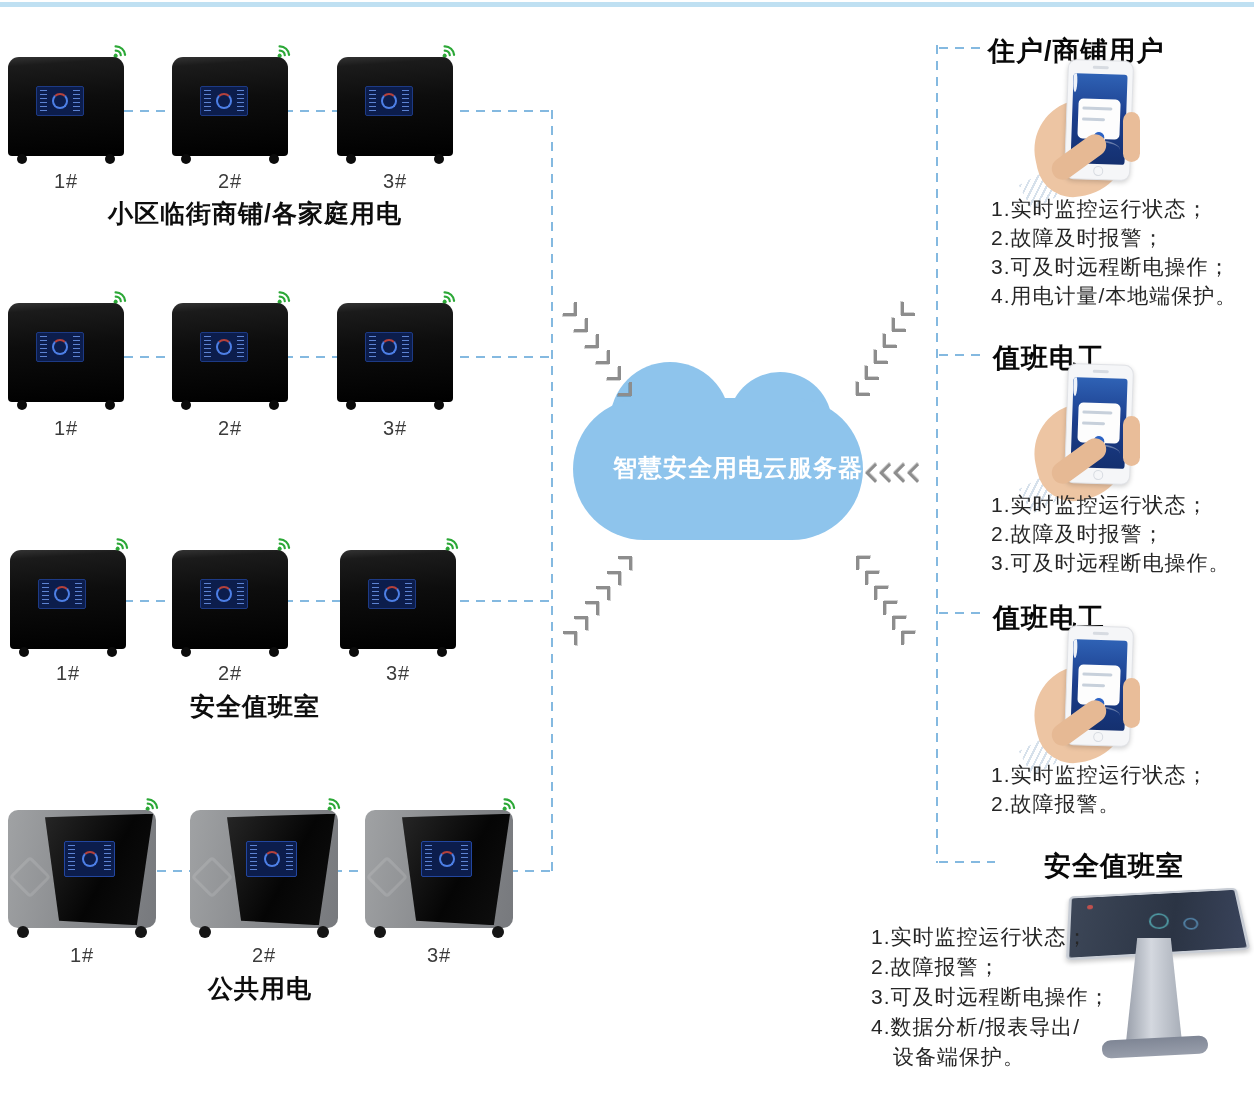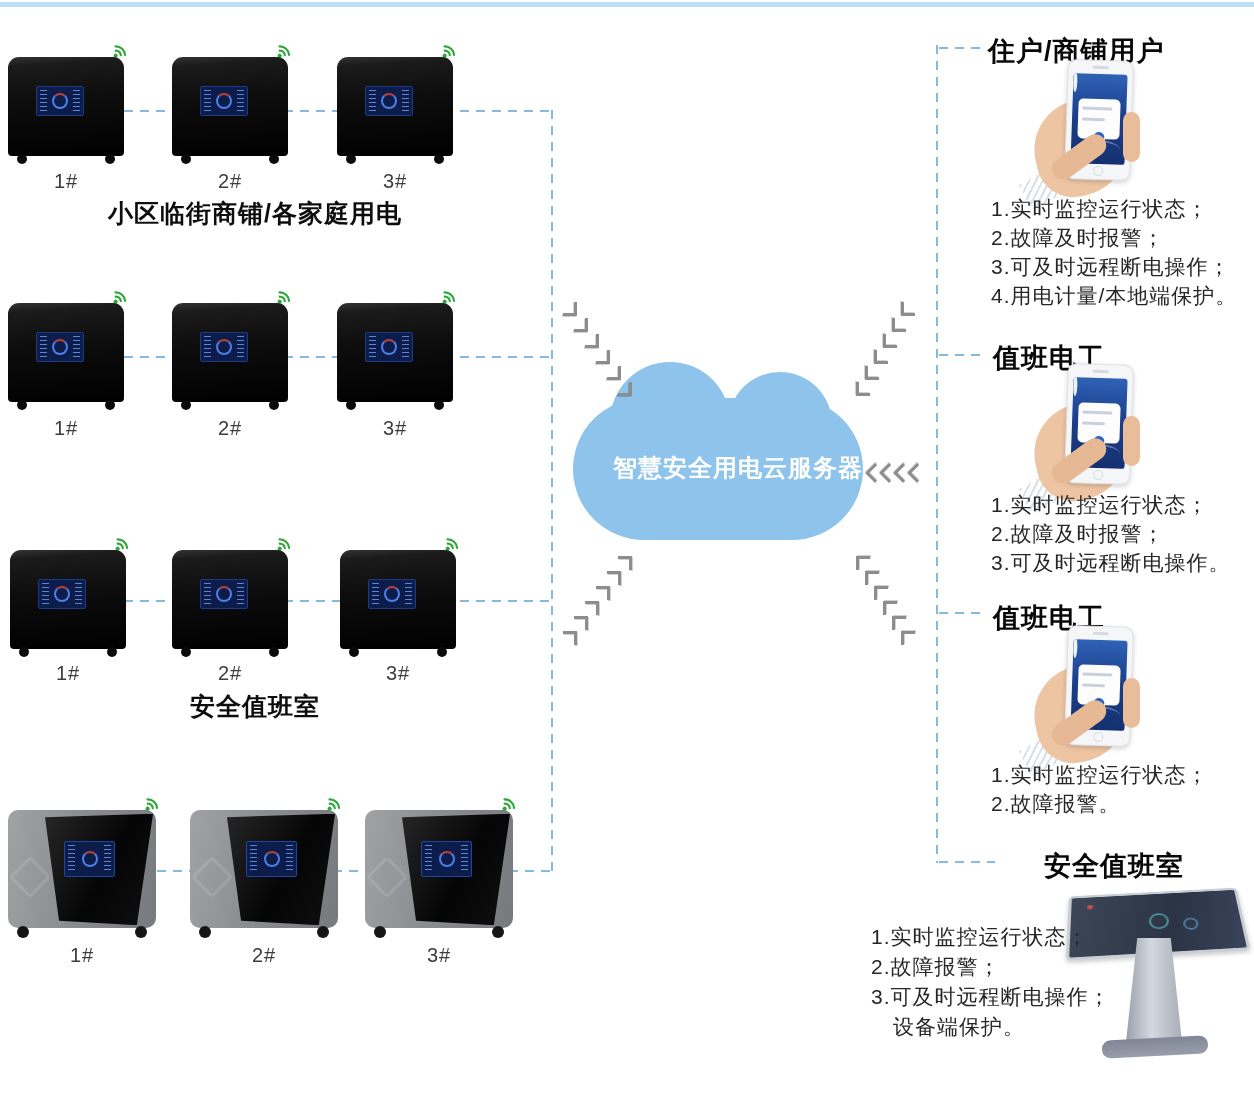--- a/index.html
+++ b/index.html
@@ -288,20 +288,21 @@
     <div class="pub-front"></div>
     <div class="pub-screen">
         <i class="dev-ring"></i>
       </div>
     <i class="foot l"></i>
       <i class="foot r"></i>
   </div>
   <div class="unit" style="left:8px;top:944px;width:148px">1#</div>
   <div class="unit" style="left:190px;top:944px;width:148px">2#</div>
   <div class="unit" style="left:365px;top:944px;width:148px">3#</div>
+  <div class="gtitle" style="top:972px;width:520px">公共用电</div>
 
   <div>
     <i class="cloud-part cloud-b1"></i>
     <i class="cloud-part cloud-b2"></i>
     <i class="cloud-part cloud-base"></i>
     <div class="cloud-label">智慧安全用电云服务器</div>
   </div>
 
   <i class="ch se" style="left:563px;top:302px"></i>
   <i class="ch se" style="left:574px;top:318px"></i>
@@ -414,16 +415,17 @@
       <i class="k-ring"></i>
       <i class="k-ring2"></i>
     </div>
     <div class="k-stand"></div>
     <div class="k-base"></div>
   </div>
   <div class="ulist l4" style="left:871px;top:922px;width:260px">
     <div>1.实时监控运行状态；</div>
     <div>2.故障报警；</div>
     <div>3.可及时远程断电操作；</div>
+    <div>4.数据分析/报表导出/</div>
     <div class="indent">设备端保护。</div>
   </div>
 
 </div>
 
 </body></html>

